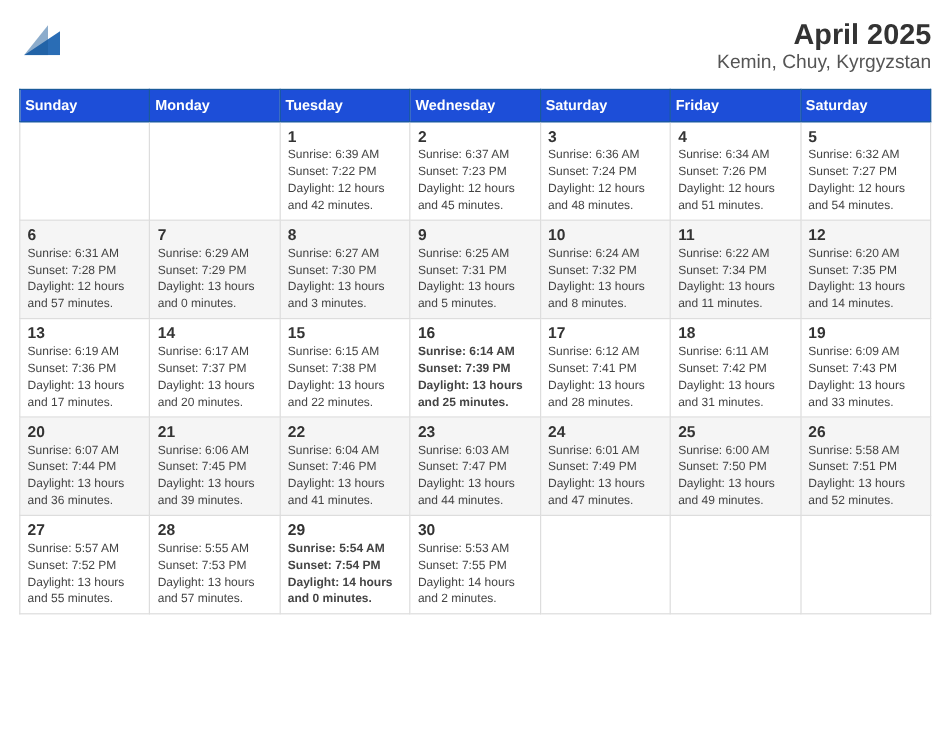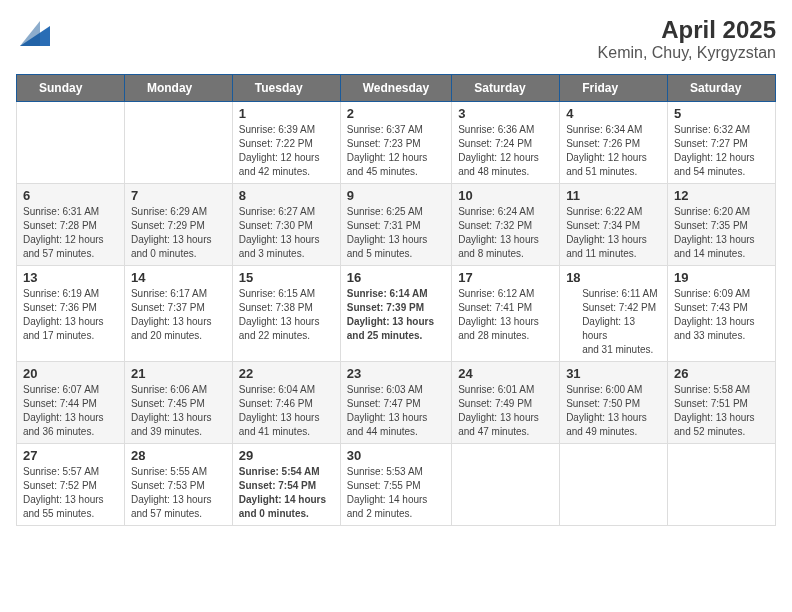--- a/index.html
+++ b/index.html
@@ -32,25 +32,25 @@
     .location {
       font-size: 16px;
       color: #555;
     }
     .calendar {
       width: 100%;
       border-collapse: collapse;
       border: 1px solid #ccc;
     }
     .calendar th {
-      background: #737373;
+      background: #1d4ed8;
       color: #fff;
       font-size: 12px;
       font-weight: bold;
-      padding: 6px 22px;
+      padding: 6px 4px;
       text-align: left;
       border: 1px solid #1a5a9a;
     }
     .calendar td {
       vertical-align: top;
       border: 1px solid #ddd;
       padding: 4px 6px;
       width: 108px;
       min-height: 80px;
       font-size: 10.5px;
@@ -237,21 +237,21 @@
         </td>
         <td>
           <span class="day-num">17</span>
           <div class="day-info" style="white-space: pre-line;">Sunrise: 6:12 AM
 Sunset: 7:41 PM
 Daylight: 13 hours
 and 28 minutes.</div>
         </td>
         <td>
           <span class="day-num">18</span>
-          <div class="day-info" style="white-space: pre-line; margin-left: 16px;">Sunrise: 6:11 AM
+          <div class="day-info" style="white-space: pre-line;">Sunrise: 6:11 AM
 Sunset: 7:42 PM
 Daylight: 13 hours
 and 31 minutes.</div>
         </td>
         <td>
           <span class="day-num">19</span>
           <div class="day-info" style="white-space: pre-line;">Sunrise: 6:09 AM
 Sunset: 7:43 PM
 Daylight: 13 hours
 and 33 minutes.</div>
@@ -287,21 +287,21 @@
 and 44 minutes.</div>
         </td>
         <td>
           <span class="day-num">24</span>
           <div class="day-info" style="white-space: pre-line;">Sunrise: 6:01 AM
 Sunset: 7:49 PM
 Daylight: 13 hours
 and 47 minutes.</div>
         </td>
         <td>
-          <span class="day-num">31</span>
+          <span class="day-num">25</span>
           <div class="day-info" style="white-space: pre-line;">Sunrise: 6:00 AM
 Sunset: 7:50 PM
 Daylight: 13 hours
 and 49 minutes.</div>
         </td>
         <td>
           <span class="day-num">26</span>
           <div class="day-info" style="white-space: pre-line;">Sunrise: 5:58 AM
 Sunset: 7:51 PM
 Daylight: 13 hours

